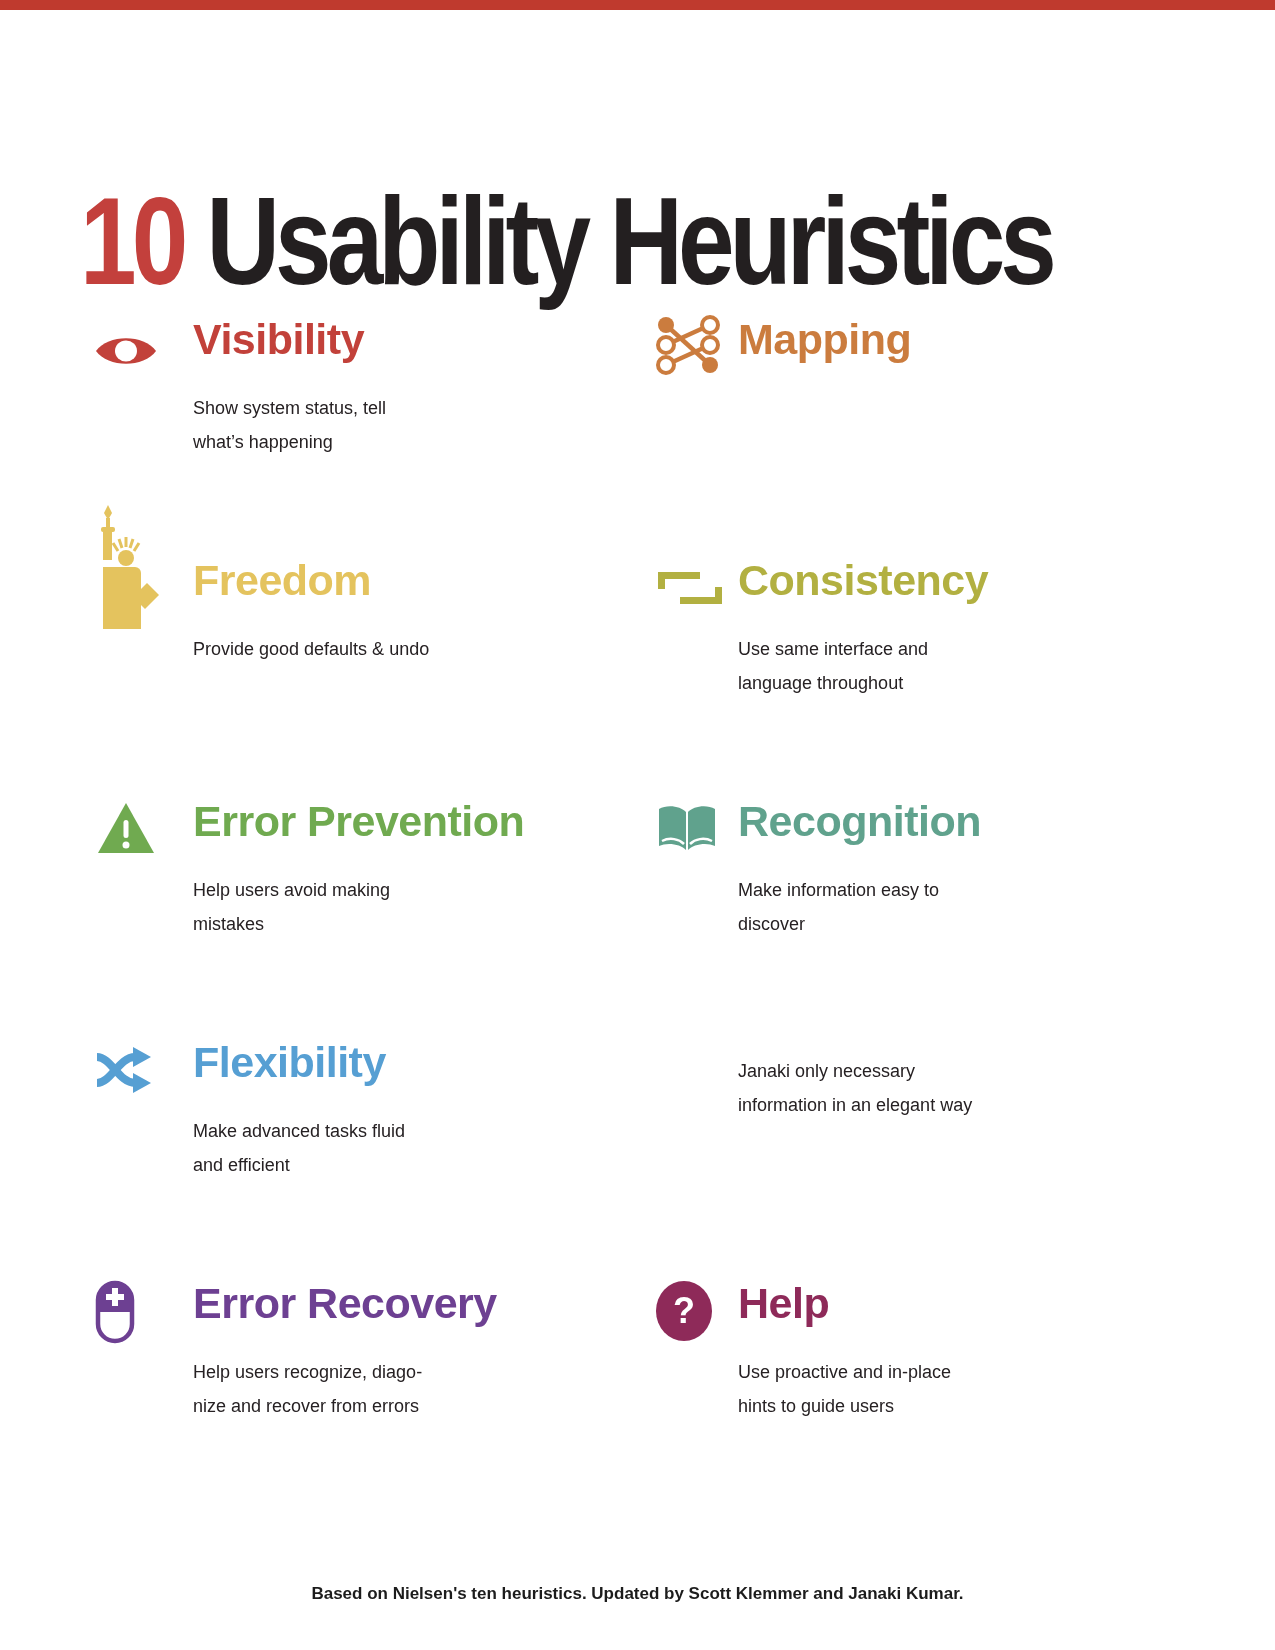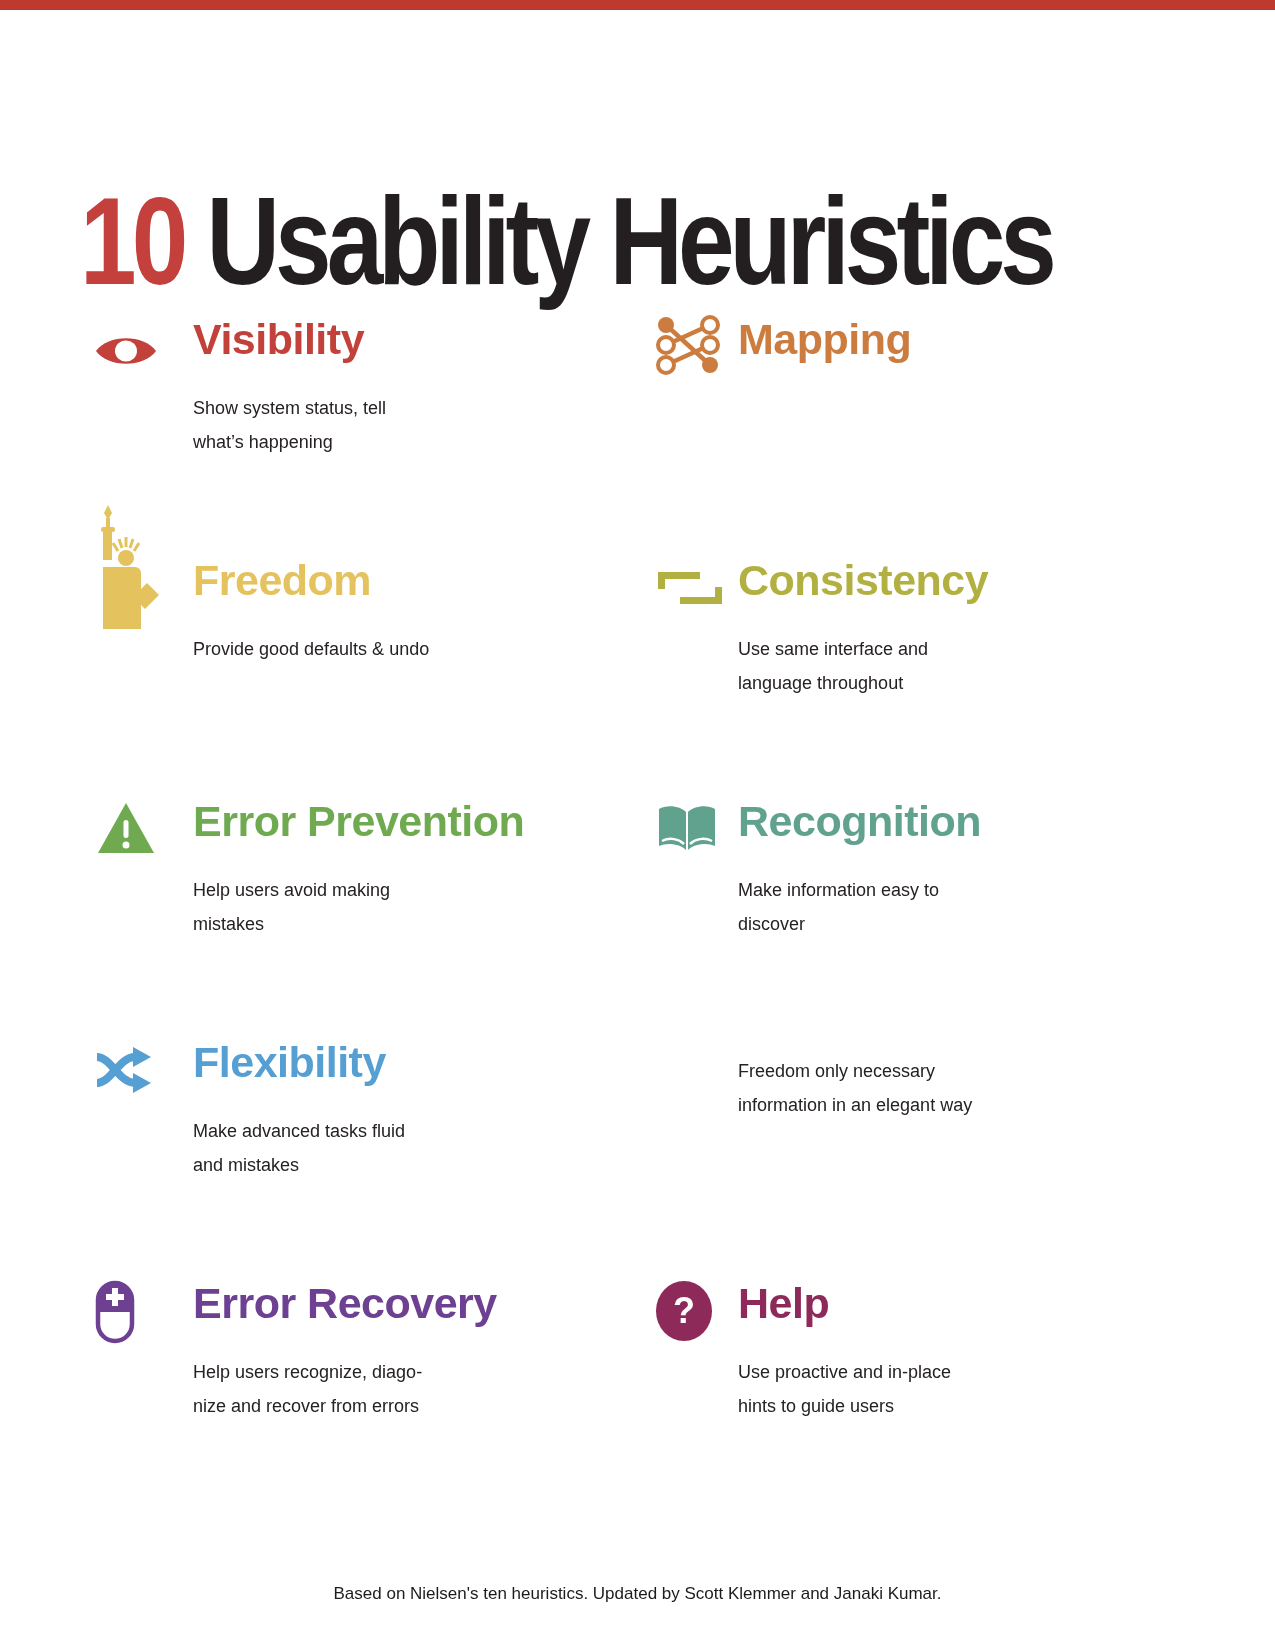--- a/index.html
+++ b/index.html
@@ -26,21 +26,21 @@
   .item-title{
     font-size:43px;font-weight:700;letter-spacing:-0.5px;line-height:46px;
   }
   .item-desc{
     margin-left:98px;margin-top:15px;max-width:470px;
     font-size:18px;line-height:34px;color:#262123;white-space:pre-line;
   }
   .item:nth-child(even) .item-desc{margin-left:83px;}
   .footer{
     position:absolute;top:1584px;left:0;width:100%;text-align:center;
-    font-size:17px;color:#1c1c1c;
+    font-size:17px;color:#1c1c1c;font-weight:bold;
   }
   
   .ic-eye{bottom:3px !important;}
   .ic-consistency{bottom:6px !important;}
   .ic-triangle{bottom:2px !important;}
   .ic-book{bottom:4px !important;}
   .ic-shuffle{bottom:4px !important;}
   .ic-rect{bottom:4px !important;}
   .ic-statue{bottom:-16px !important;}
   .ic-pill{bottom:-6px !important;}
@@ -173,25 +173,25 @@
         <svg class="ic-shuffle" width="62" height="50" viewBox="0 0 62 50">
           <path d="M2,12 C16,12 24,38 40,38" stroke="currentColor" stroke-width="8" fill="none"></path>
           <polygon points="38,28 38,48 56,38" fill="currentColor"></polygon>
           <path d="M2,38 C16,38 24,12 40,12" stroke="currentColor" stroke-width="8" fill="none"></path>
           <polygon points="38,2 38,22 56,12" fill="currentColor"></polygon>
         </svg>
       </span>
       <span class="item-title">Flexibility</span>
     </div>
     <div class="item-desc">Make advanced tasks fluid
-and mistakes</div>
+and efficient</div>
   </div>
 
   <div class="item" style="color: rgb(46, 62, 140);">
-    <div class="item-desc">Freedom only necessary
+    <div class="item-desc">Janaki only necessary
 information in an elegant way</div>
   </div>
 
   <div class="item" style="color: rgb(109, 64, 146);">
     <div class="head">
       <span class="icon-box">
         <svg class="ic-pill" width="42" height="66" viewBox="0 0 42 66">
           <rect x="3" y="3" width="34" height="58" rx="17" fill="#ffffff" stroke="currentColor" stroke-width="4.5"></rect>
           <path d="M3,32 V20 C3,10.6 10.6,3 20,3 C29.4,3 37,10.6 37,20 V32 Z" fill="currentColor"></path>
           <rect x="17" y="8" width="6" height="18" fill="#ffffff"></rect>

